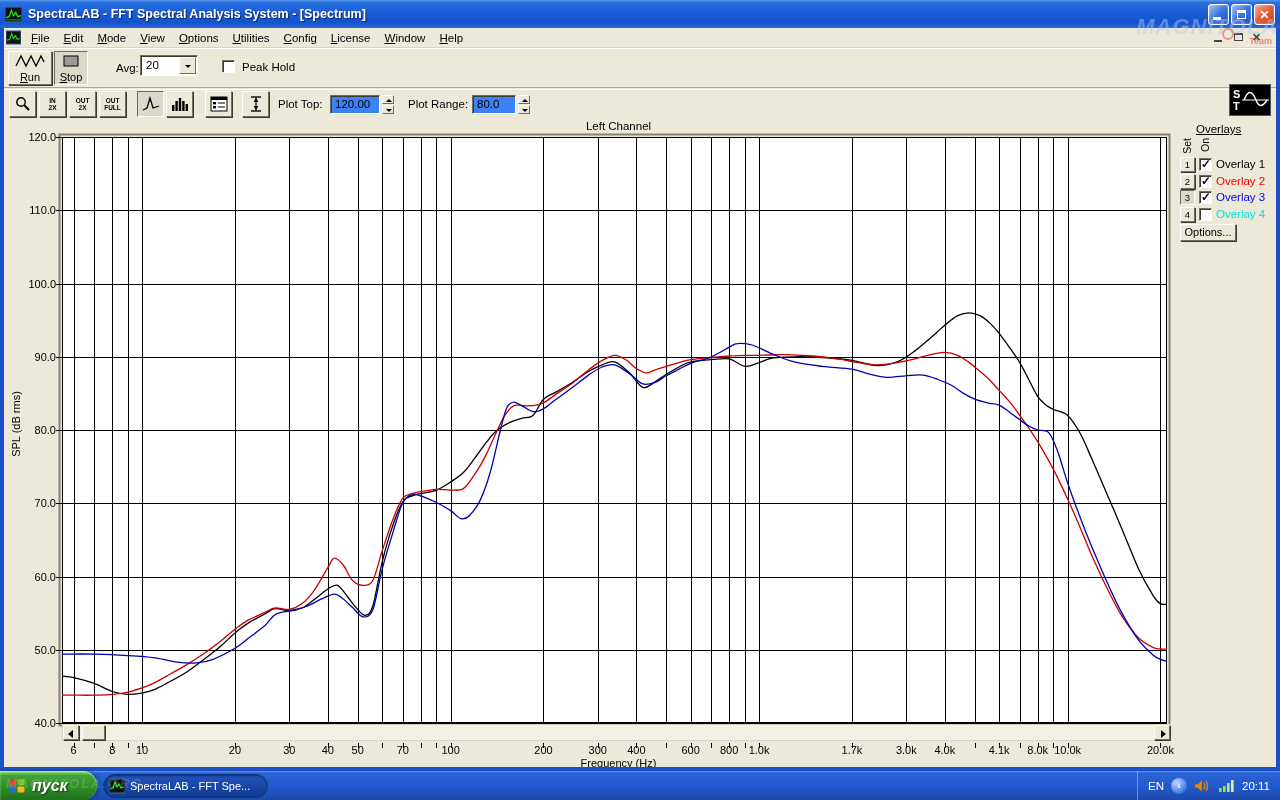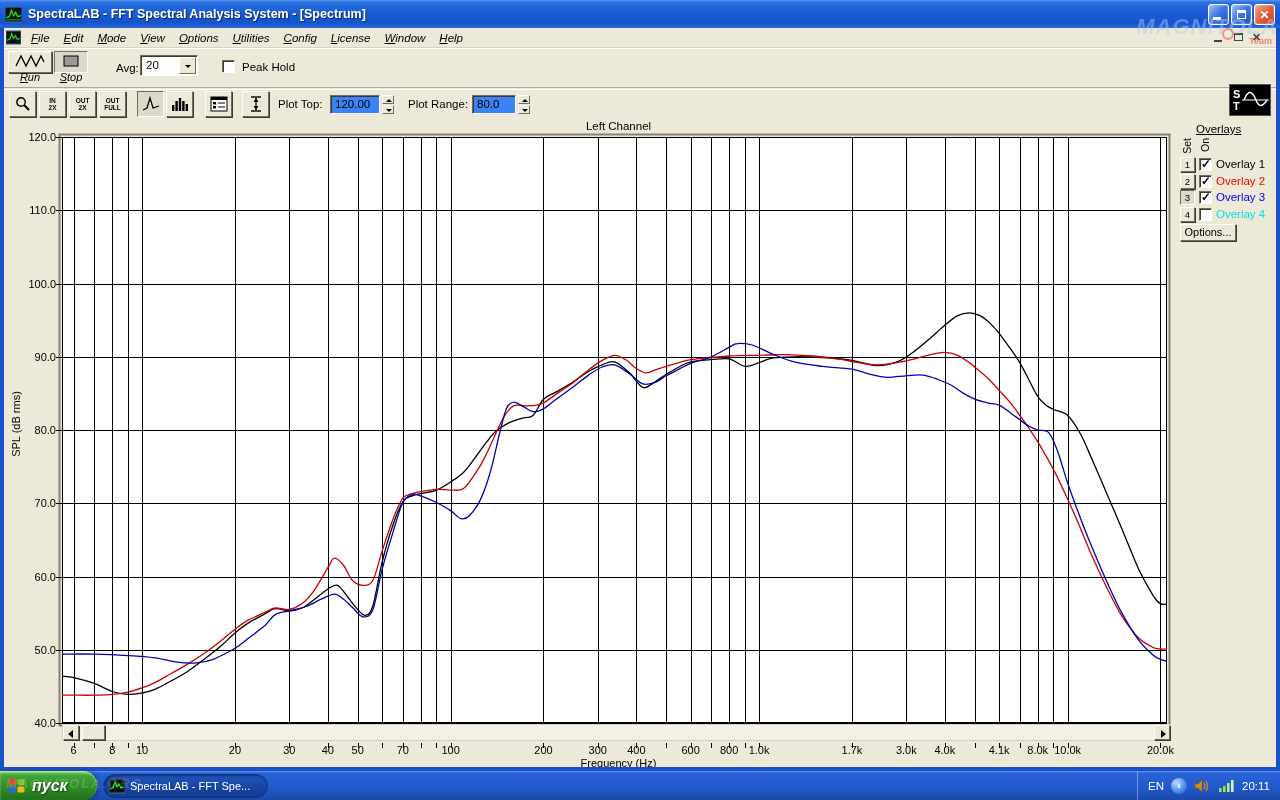--- a/index.html
+++ b/index.html
@@ -20,37 +20,37 @@
   .winbtn.close { background:linear-gradient(135deg,#f4a892 0%,#e0603c 50%,#c33a17 100%); }
   .glyph-min { position:absolute; left:4px; bottom:4px; width:8px; height:3px; background:#fff; }
   .glyph-max { position:absolute; left:5px; top:5px; width:9px; height:9px; border:1px solid #fff; border-top:3px solid #fff; }
   .glyph-x { position:absolute; left:0; top:1px; width:100%; text-align:center; color:#fff; font-size:12px; font-weight:bold; line-height:18px; }
   .side-border { position:absolute; width:4px; top:28px; height:740px; background:#1c50c8; z-index:5; }
   .bottom-border { position:absolute; left:0; top:767px; width:1280px; height:4px; background:#1c50c8; z-index:5; }
 
   .menubar { position:absolute; left:4px; top:28px; width:1272px; height:20px; background:#ece9d8;
     display:flex; align-items:center; font-size:11.5px; border-bottom:1px solid #d8d4c4; }
   .menu-item { padding:2px 7px; cursor:default; }
-  .accel { display:inline-block;font-style:italic; }
+  .accel { display:inline-block; }
   .accel::first-letter { text-decoration:underline; }
   .mdi-btns { position:absolute; right:10px; top:3px; display:flex; gap:6px; align-items:center; }
   .mdi-g { position:relative; width:14px; height:13px; }
   .mdi-min { position:absolute; left:2px; bottom:2px; width:8px; height:2px; background:#444; }
   .mdi-max { position:absolute; left:2px; top:2px; width:9px; height:8px; border:1px solid #444; border-top:2px solid #444; }
   .mdi-x { position:absolute; left:0; top:0; color:#444; font-size:11px; font-weight:bold; }
 
   
   .toolbar1 { position:absolute; left:4px; top:48px; width:1272px; height:40px; background:#ece9d8;
     border-top:1px solid #fff; border-bottom:1px solid #aca899; }
   .toolbar2 { position:absolute; left:4px; top:89px; width:1272px; height:29px; background:#ece9d8;
     border-top:1px solid #fff; }
   .btn3d { background:#ece9d8; border:1px solid; border-color:#fdfdfd #6f6d62 #6f6d62 #fdfdfd;
     box-shadow:1px 1px 0 #3c3a33; position:absolute; }
   .btn3d.pressed { border-color:#6f6d62 #fdfdfd #fdfdfd #6f6d62; box-shadow:none; background:#ddd9ca; }
-  .bigbtn { height:22px; top:2px; font-size:11px; text-align:center; color:#000; }
+  .bigbtn { height:34px; top:2px; font-size:11px; text-align:center; color:#000; }
   .bigbtn .blabel { display:block; margin-top:1px; }
   .smallbtn { width:27px; height:26px; top:1px; display:flex; align-items:center; justify-content:center; flex-direction:column; }
   .iotext { font-size:6.5px; font-weight:bold; line-height:7px; letter-spacing:0; }
   .tb-label { position:absolute; font-size:11.5px; color:#000; }
   .field { position:absolute; background:#3b82f6; border:1px solid; border-color:#6f6d62 #fdfdfd #fdfdfd #6f6d62;
     box-shadow:inset 1px 1px 0 #3c3a33; font-size:11.5px; padding:2px 3px 0 4px; color:#000; }
   .spinner { position:absolute; width:12px; height:19px; }
   .spin { position:absolute; left:0; width:12px; height:9px; background:#ece9d8; border:1px solid;
     border-color:#fdfdfd #6f6d62 #6f6d62 #fdfdfd; }
   .spin.up { top:0; } .spin.dn { top:10px; }

